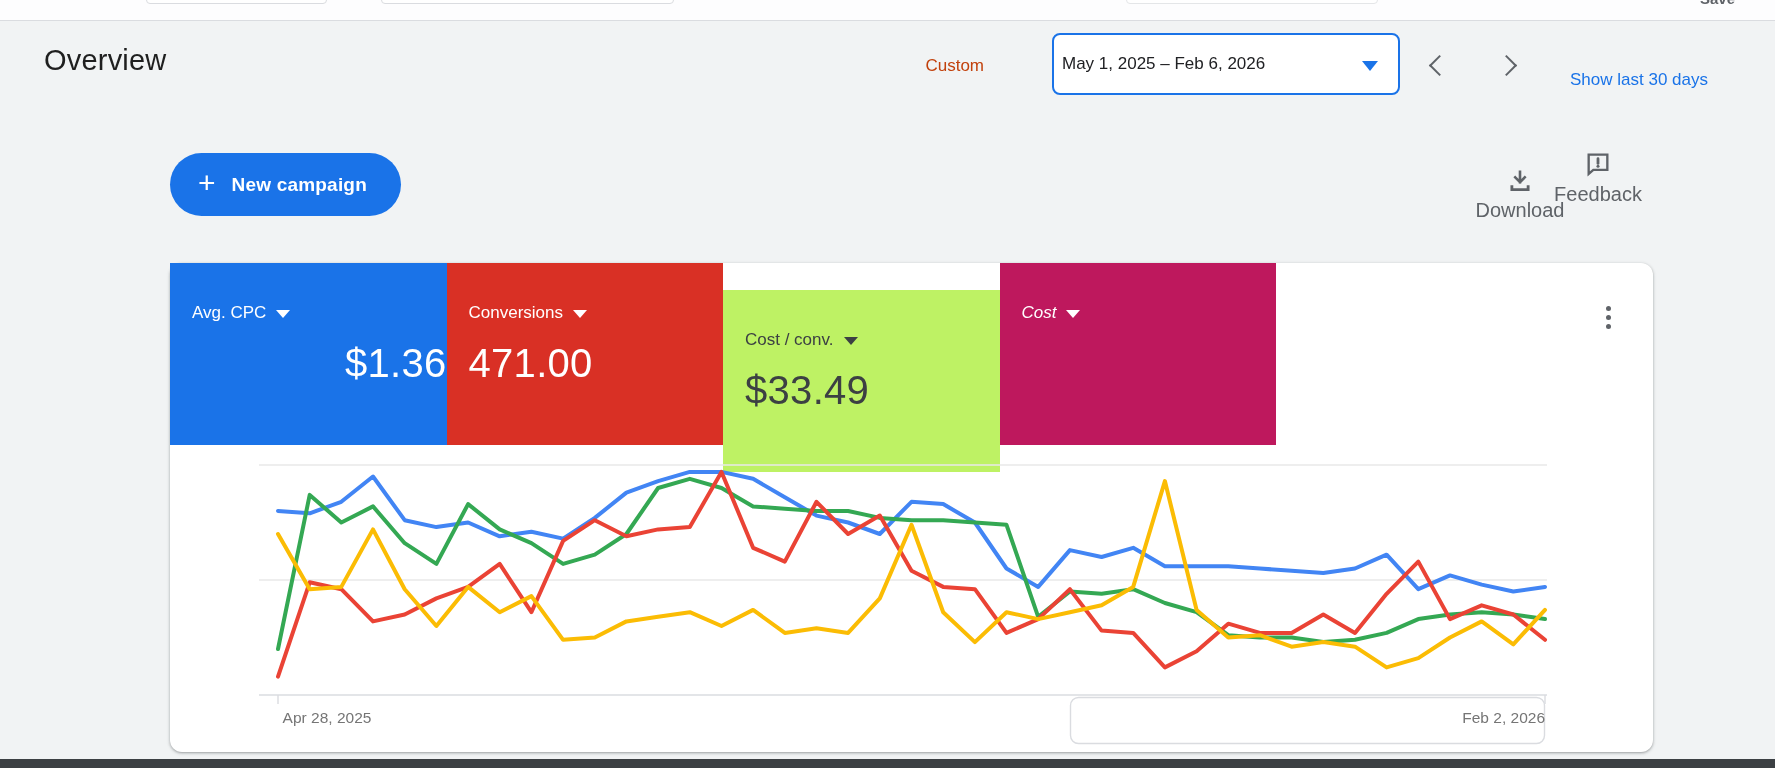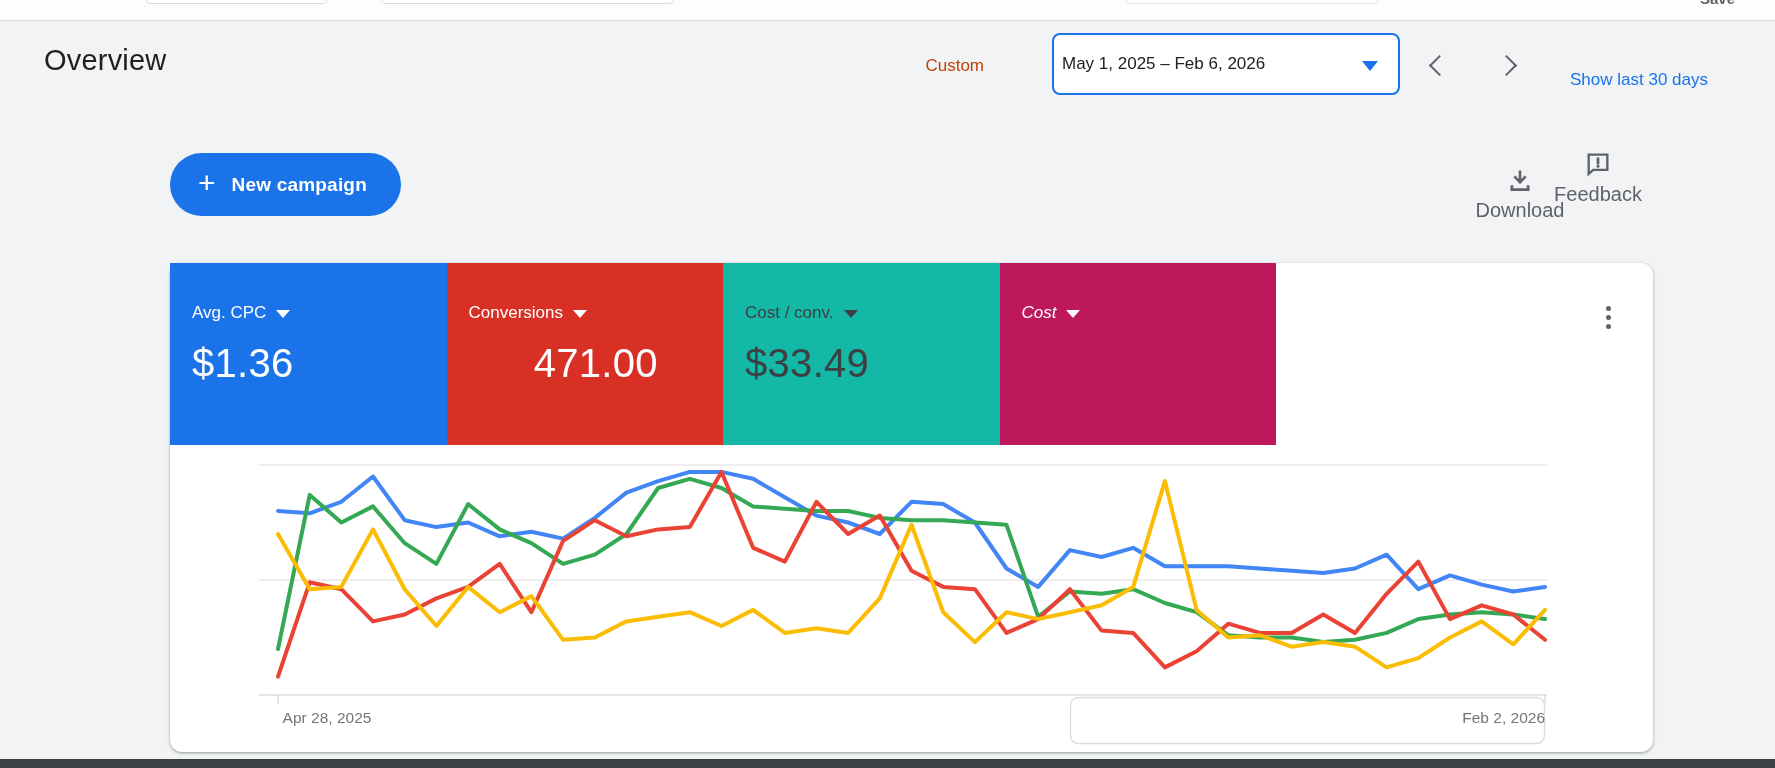--- a/index.html
+++ b/index.html
@@ -113,35 +113,35 @@
     <path d="M4 4h16v13H8l-4 3.5z" fill="none" stroke="#5f6368" stroke-width="2"></path>
     <path d="M12 7.5v4" stroke="#5f6368" stroke-width="2.4" stroke-linecap="round"></path>
     <circle cx="12" cy="14" r="1.3" fill="#5f6368"></circle>
   </svg>
   <div class="cap">Feedback</div>
 </div>
 
 <div class="card">
 
   <div class="tiles">
-    <div class="tile" style="background: rgb(26, 115, 232); color: rgb(255, 255, 255);">
+    <div class="tile" style="background: rgb(26, 115, 232); color: rgb(255, 255, 255); text-align: right;">
       <div class="metric-row">
         <span>Avg. CPC</span>
         <span class="m-tri"></span>
       </div>
       <div class="value">$1.36</div>
     </div>
-    <div class="tile" style="background: rgb(217, 48, 37); color: rgb(255, 255, 255); text-align: center;">
+    <div class="tile" style="background: rgb(217, 48, 37); color: rgb(255, 255, 255);">
       <div class="metric-row">
         <span>Conversions</span>
         <span class="m-tri"></span>
       </div>
       <div class="value">471.00</div>
     </div>
-    <div class="tile" style="background: #14b8a6; color: rgb(60, 64, 67);">
+    <div class="tile" style="background: #bef264; color: rgb(60, 64, 67); margin-top: 27px;">
       <div class="metric-row">
         <span>Cost / conv.</span>
         <span class="m-tri"></span>
       </div>
       <div class="value">$33.49</div>
     </div>
     <div class="tile" style="background: #be185d; color: rgb(255, 255, 255); font-style: italic;">
       <div class="metric-row">
         <span>Cost</span>
         <span class="m-tri"></span>

